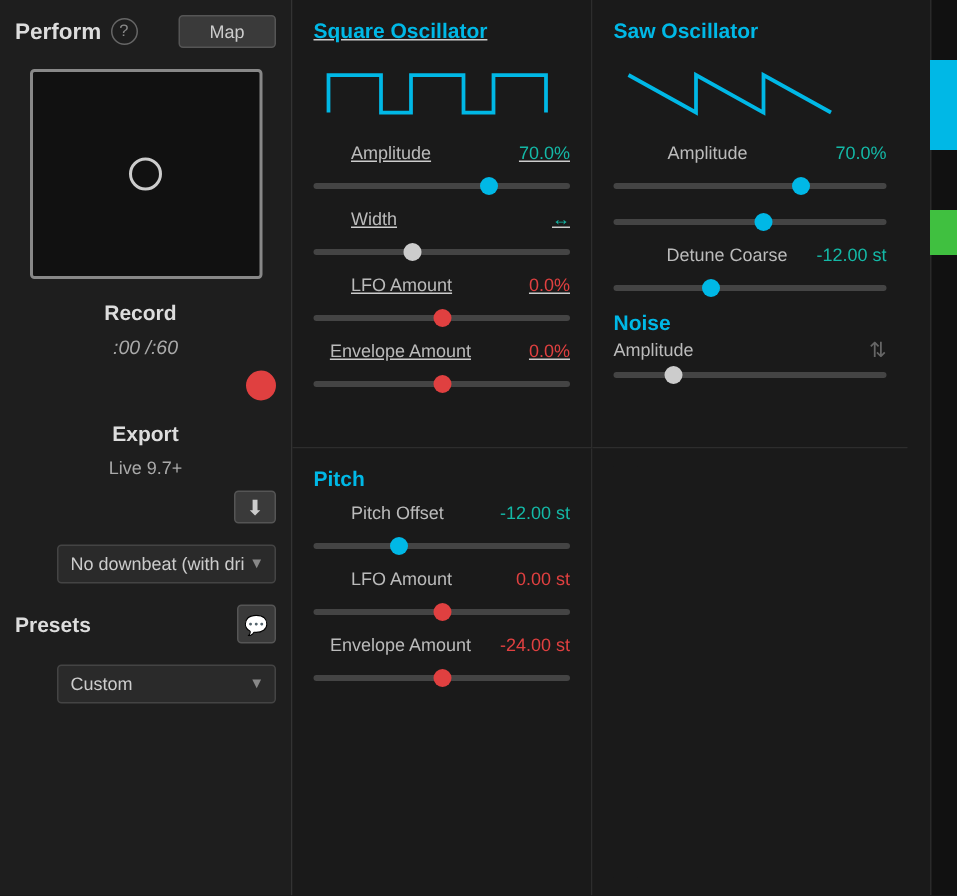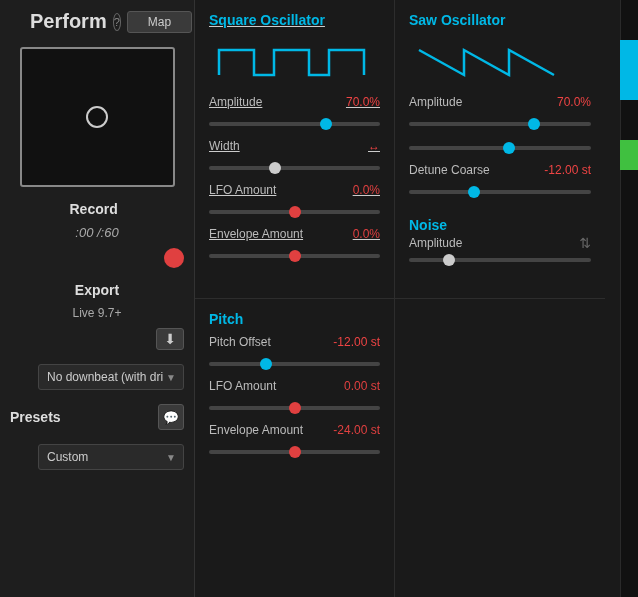--- a/index.html
+++ b/index.html
@@ -31,23 +31,22 @@
       flex-shrink: 0;
     }
 
     .perform-header {
       display: flex;
       align-items: center;
       gap: 6px;
     }
     .perform-title {
       color: #ddd;
-      font-size: 20px;
+      font-size: 15px;
       font-weight: bold;
-      margin-left: 20px;
     }
     .help-icon {
       width: 18px; height: 18px;
       border-radius: 50%;
       border: 1px solid #666;
       color: #888;
       display: flex; align-items: center; justify-content: center;
       font-size: 11px;
       cursor: pointer;
     }
@@ -193,30 +192,30 @@
       margin-bottom: 2px;
     }
 
     .waveform-svg {
       margin: 4px 0;
     }
 
     .param-row {
       display: flex;
       align-items: center;
-      justify-content: space-between;
+      justify-content: flex-end;
       gap: 16px;
     }
     .param-label {
       color: #bbb;
       font-size: 12px;
       min-width: 80px;
     }
     .param-value {
-      color: #ef4444;
+      color: #14b8a6;
       font-size: 12px;
       text-align: right;
       min-width: 50px;
     }
     .param-value.red {
       color: #e04040;
     }
 
     .slider-container {
       width: 100%;
@@ -434,21 +433,21 @@
       </div>
 
       <div class="param-row">
         <span class="param-label">Detune Coarse</span>
         <span class="param-value">-12.00 st</span>
       </div>
       <div class="slider-container">
         <input type="range" min="0" max="100" value="35" style="">
       </div>
 
-      <div style="margin-top:10px;">
+      <div style="">
         <div class="panel-title">Noise</div>
         <div class="param-row">
           <span class="param-label">Amplitude</span>
           <span class="noise-arrows">⇅</span>
         </div>
         <div class="slider-container">
           <input type="range" class="white-thumb" min="0" max="100" value="20" style="">
         </div>
       </div>
     </div>

